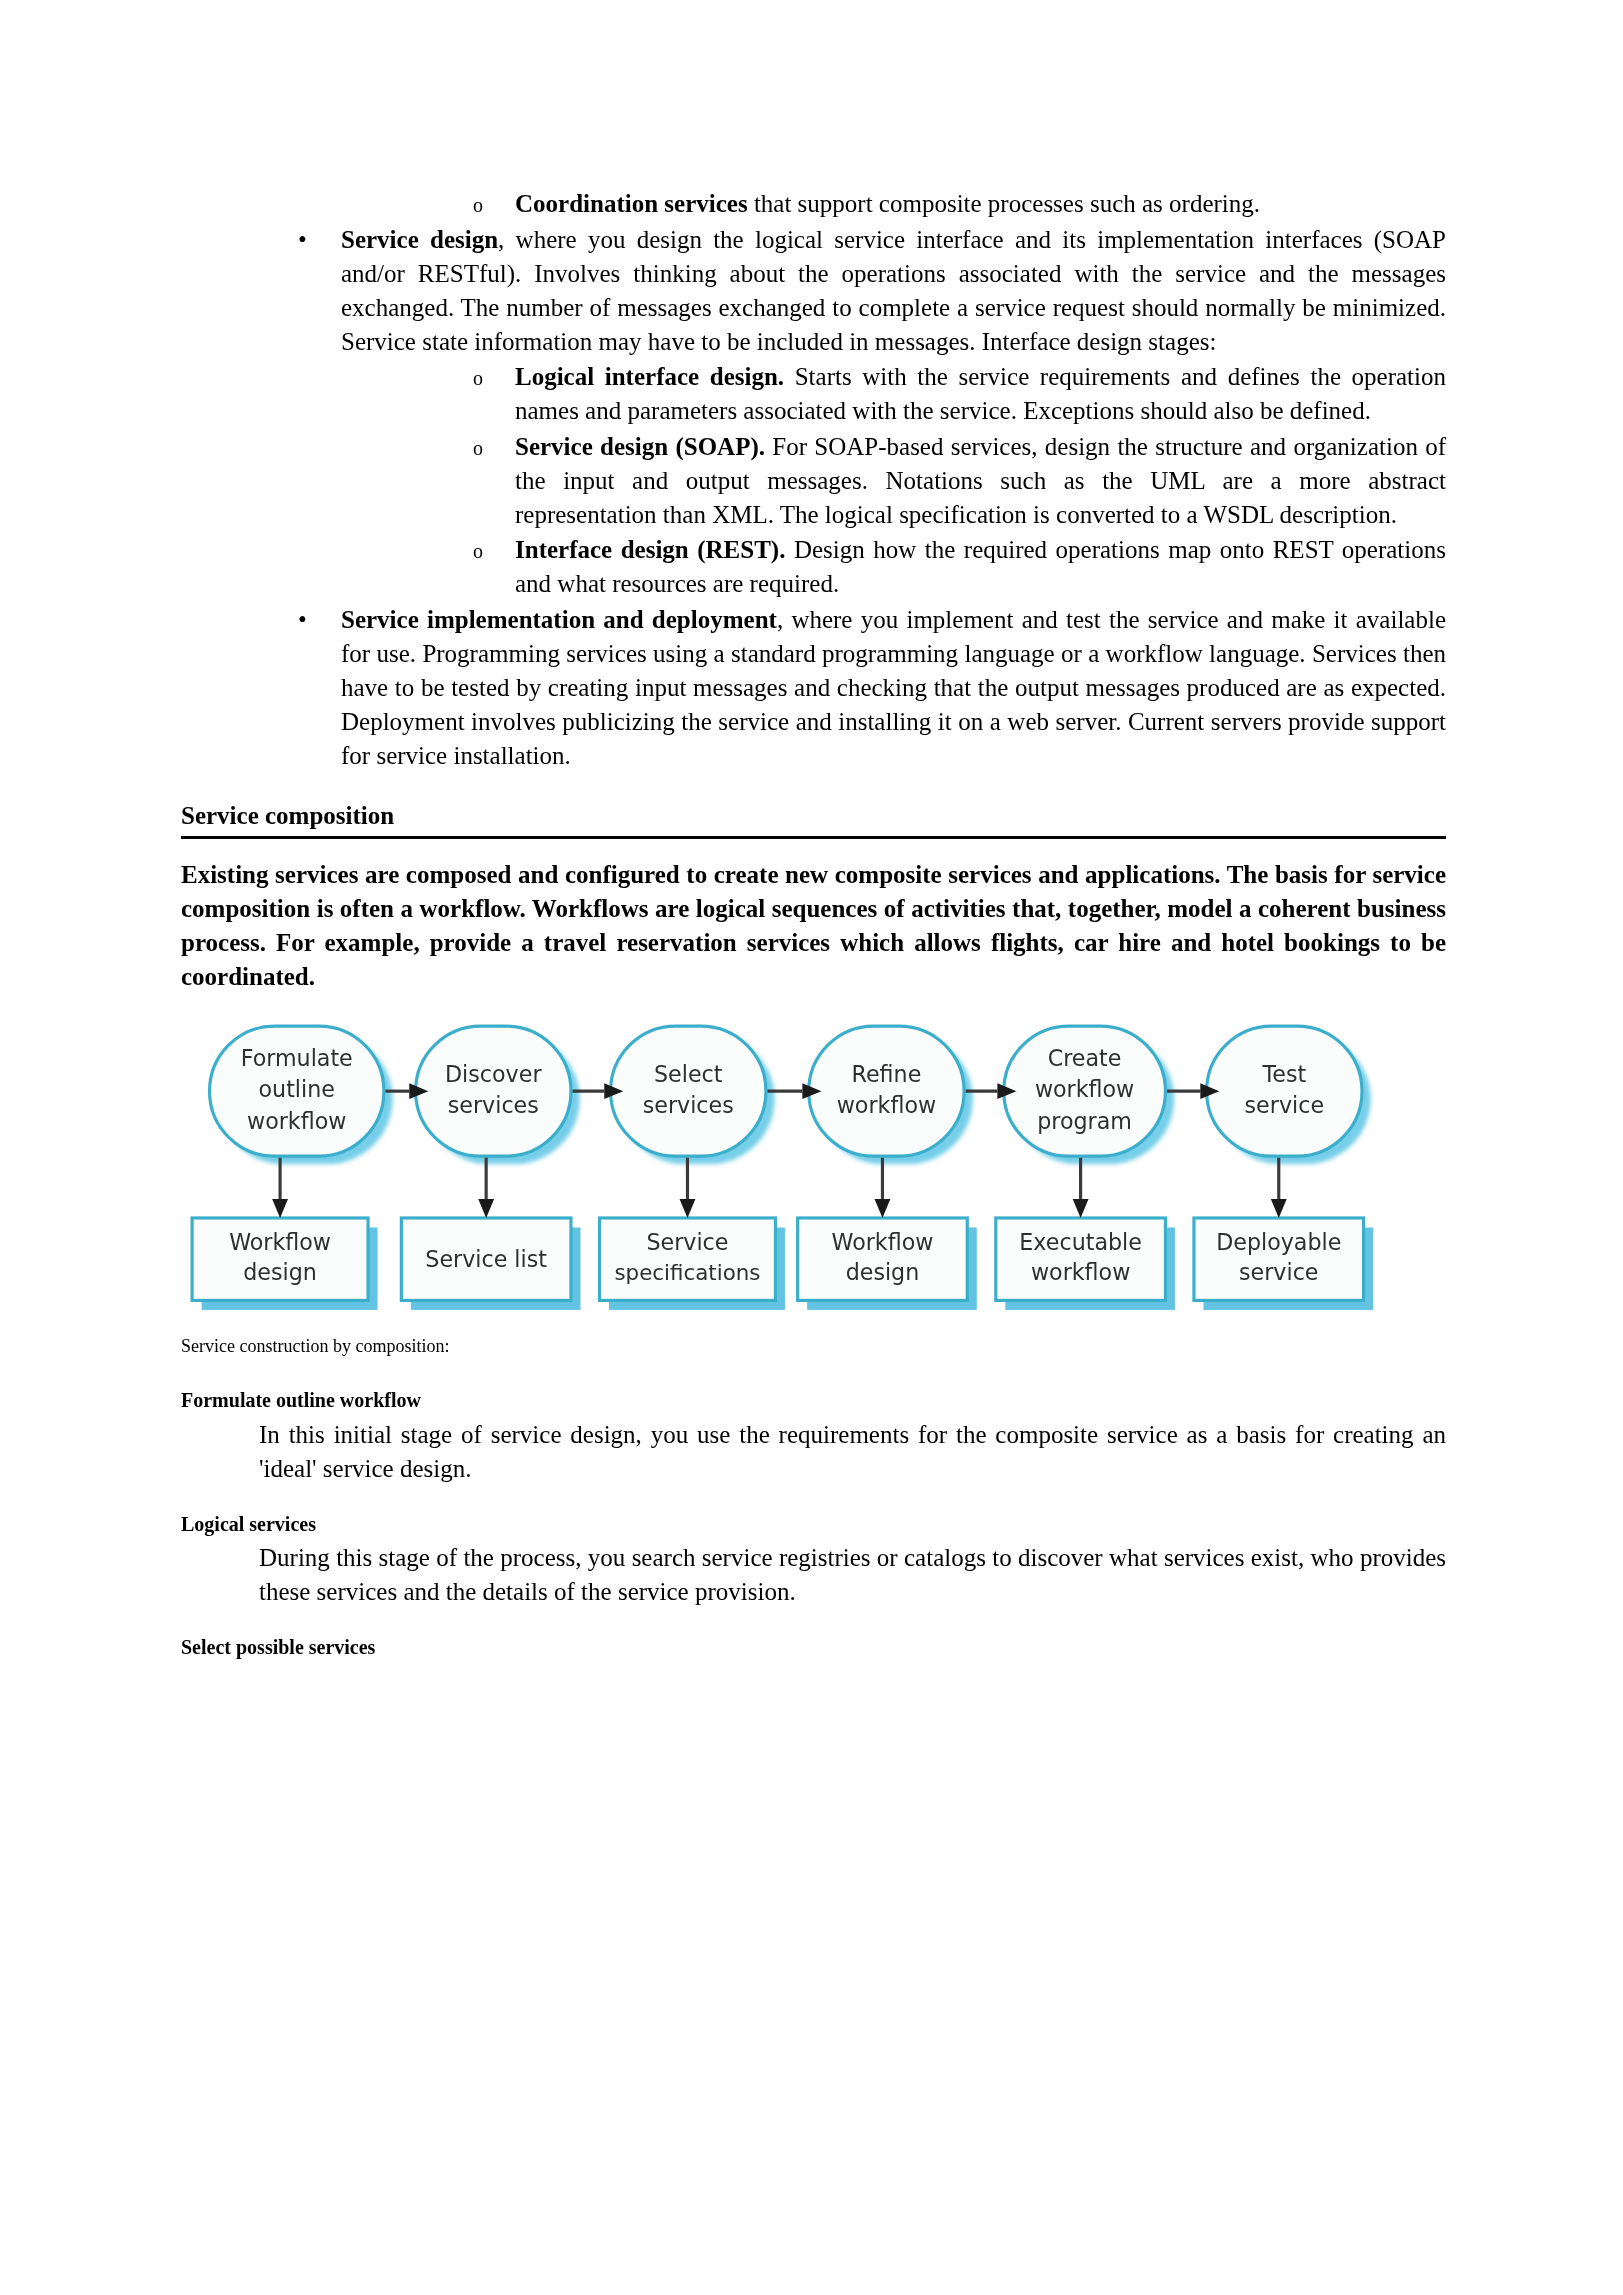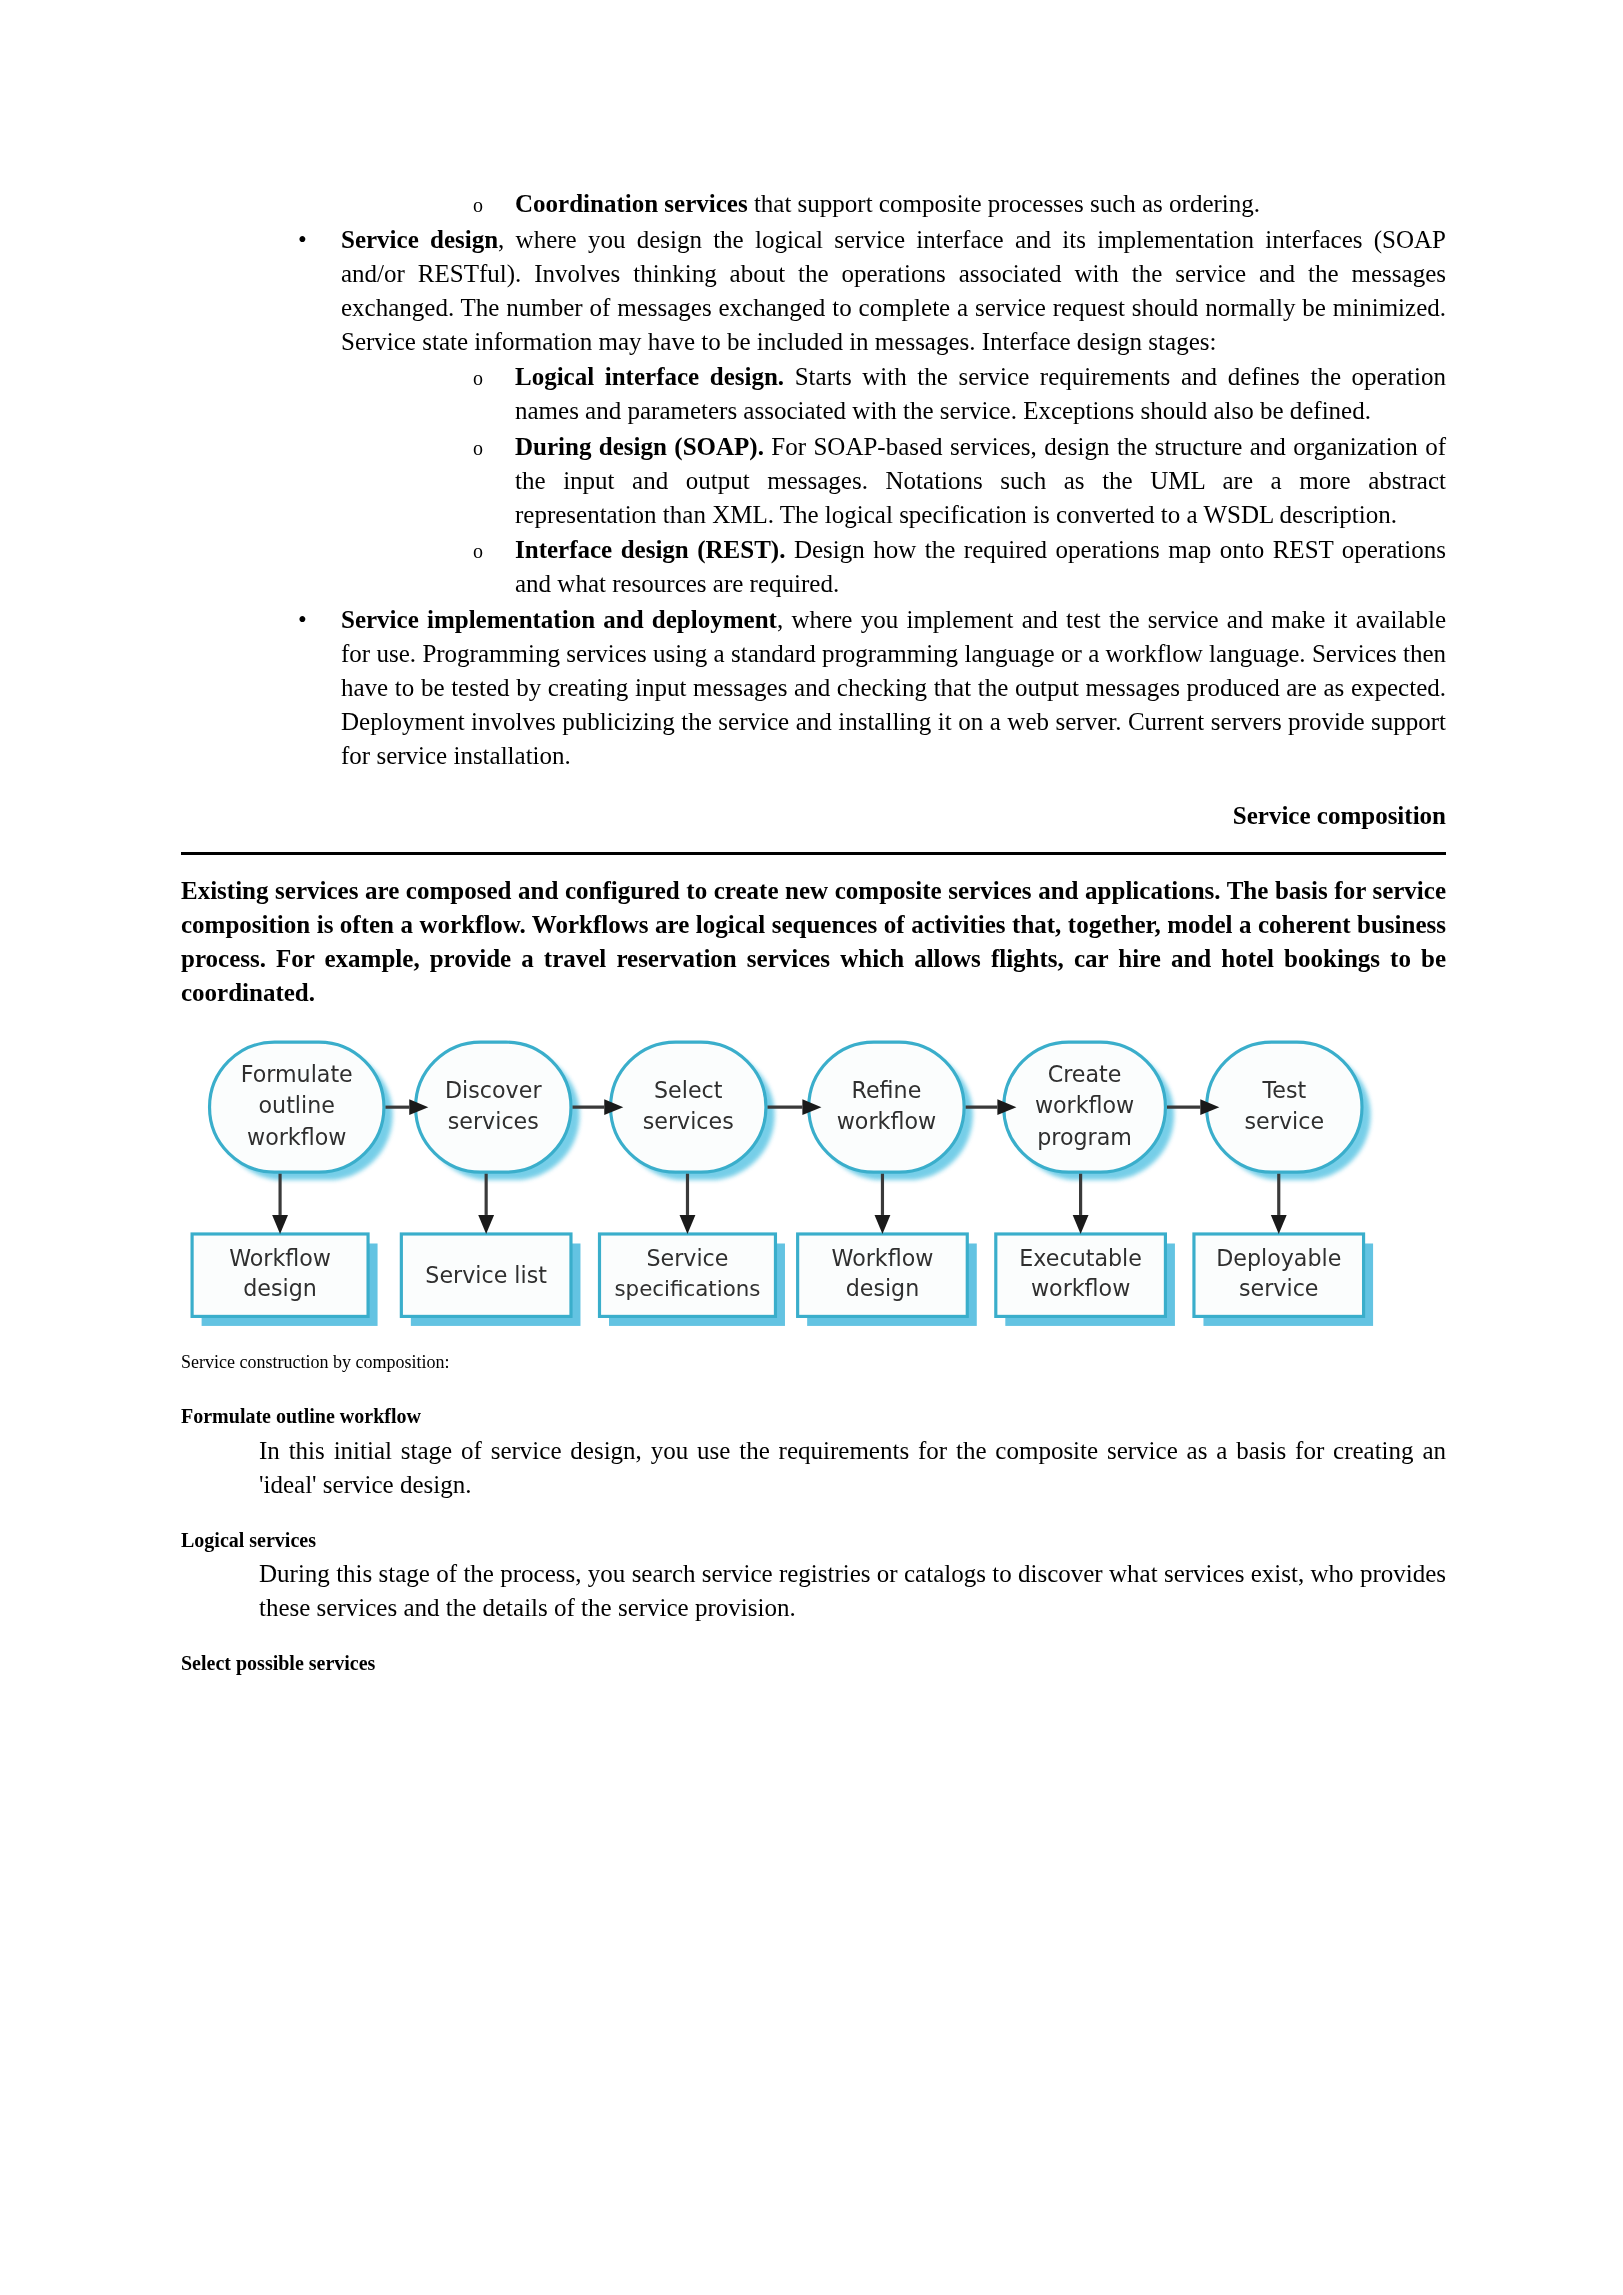--- a/index.html
+++ b/index.html
@@ -66,24 +66,23 @@
   }
 
   b.run { font-weight: bold; }
 
   
   .section-head {
     margin: 27px 0 0 0;
     font-size: 25px;
     font-weight: bold;
     line-height: 32px;
-    padding-bottom: 20px;
+    padding-bottom: 4px;
     border-bottom: 3.2px solid #000000;
     width: 1265px;
-    text-align: right;
   }
 
   .body-para {
     margin: 19px 0 0 0;
     font-size: 25px;
     line-height: 34px;
     text-align: justify;
     text-justify: inter-word;
     font-weight: bold;
   }
@@ -138,21 +137,21 @@
 
       <p class="lvl1">
         <span class="bullet">•</span><b class="run">Service design</b><span>, where you design the logical service interface and its implementation interfaces (SOAP and/or RESTful). Involves thinking about the operations associated with the service and the messages exchanged. The number of messages exchanged to complete a service request should normally be minimized. Service state information may have to be included in messages. Interface design stages:</span>
       </p>
 
       <p class="lvl2">
         <span class="bullet">o</span><b class="run">Logical interface design.</b><span> Starts with the service requirements and defines the operation names and parameters associated with the service. Exceptions should also be defined.</span>
       </p>
 
       <p class="lvl2">
-        <span class="bullet">o</span><b class="run">During design (SOAP).</b><span> For SOAP-based services, design the structure and organization of the input and output messages. Notations such as the UML are a more abstract representation than XML. The logical specification is converted to a WSDL description.</span>
+        <span class="bullet">o</span><b class="run">Service design (SOAP).</b><span> For SOAP-based services, design the structure and organization of the input and output messages. Notations such as the UML are a more abstract representation than XML. The logical specification is converted to a WSDL description.</span>
       </p>
 
       <p class="lvl2">
         <span class="bullet">o</span><b class="run">Interface design (REST).</b><span> Design how the required operations map onto REST operations and what resources are required.</span>
       </p>
 
       <p class="lvl1">
         <span class="bullet">•</span><b class="run">Service implementation and deployment</b><span>, where you implement and test the service and make it available for use. Programming services using a standard programming language or a workflow language. Services then have to be tested by creating input messages and checking that the output messages produced are as expected. Deployment involves publicizing the service and installing it on a web server. Current servers provide support for service installation.</span>
       </p>
 

